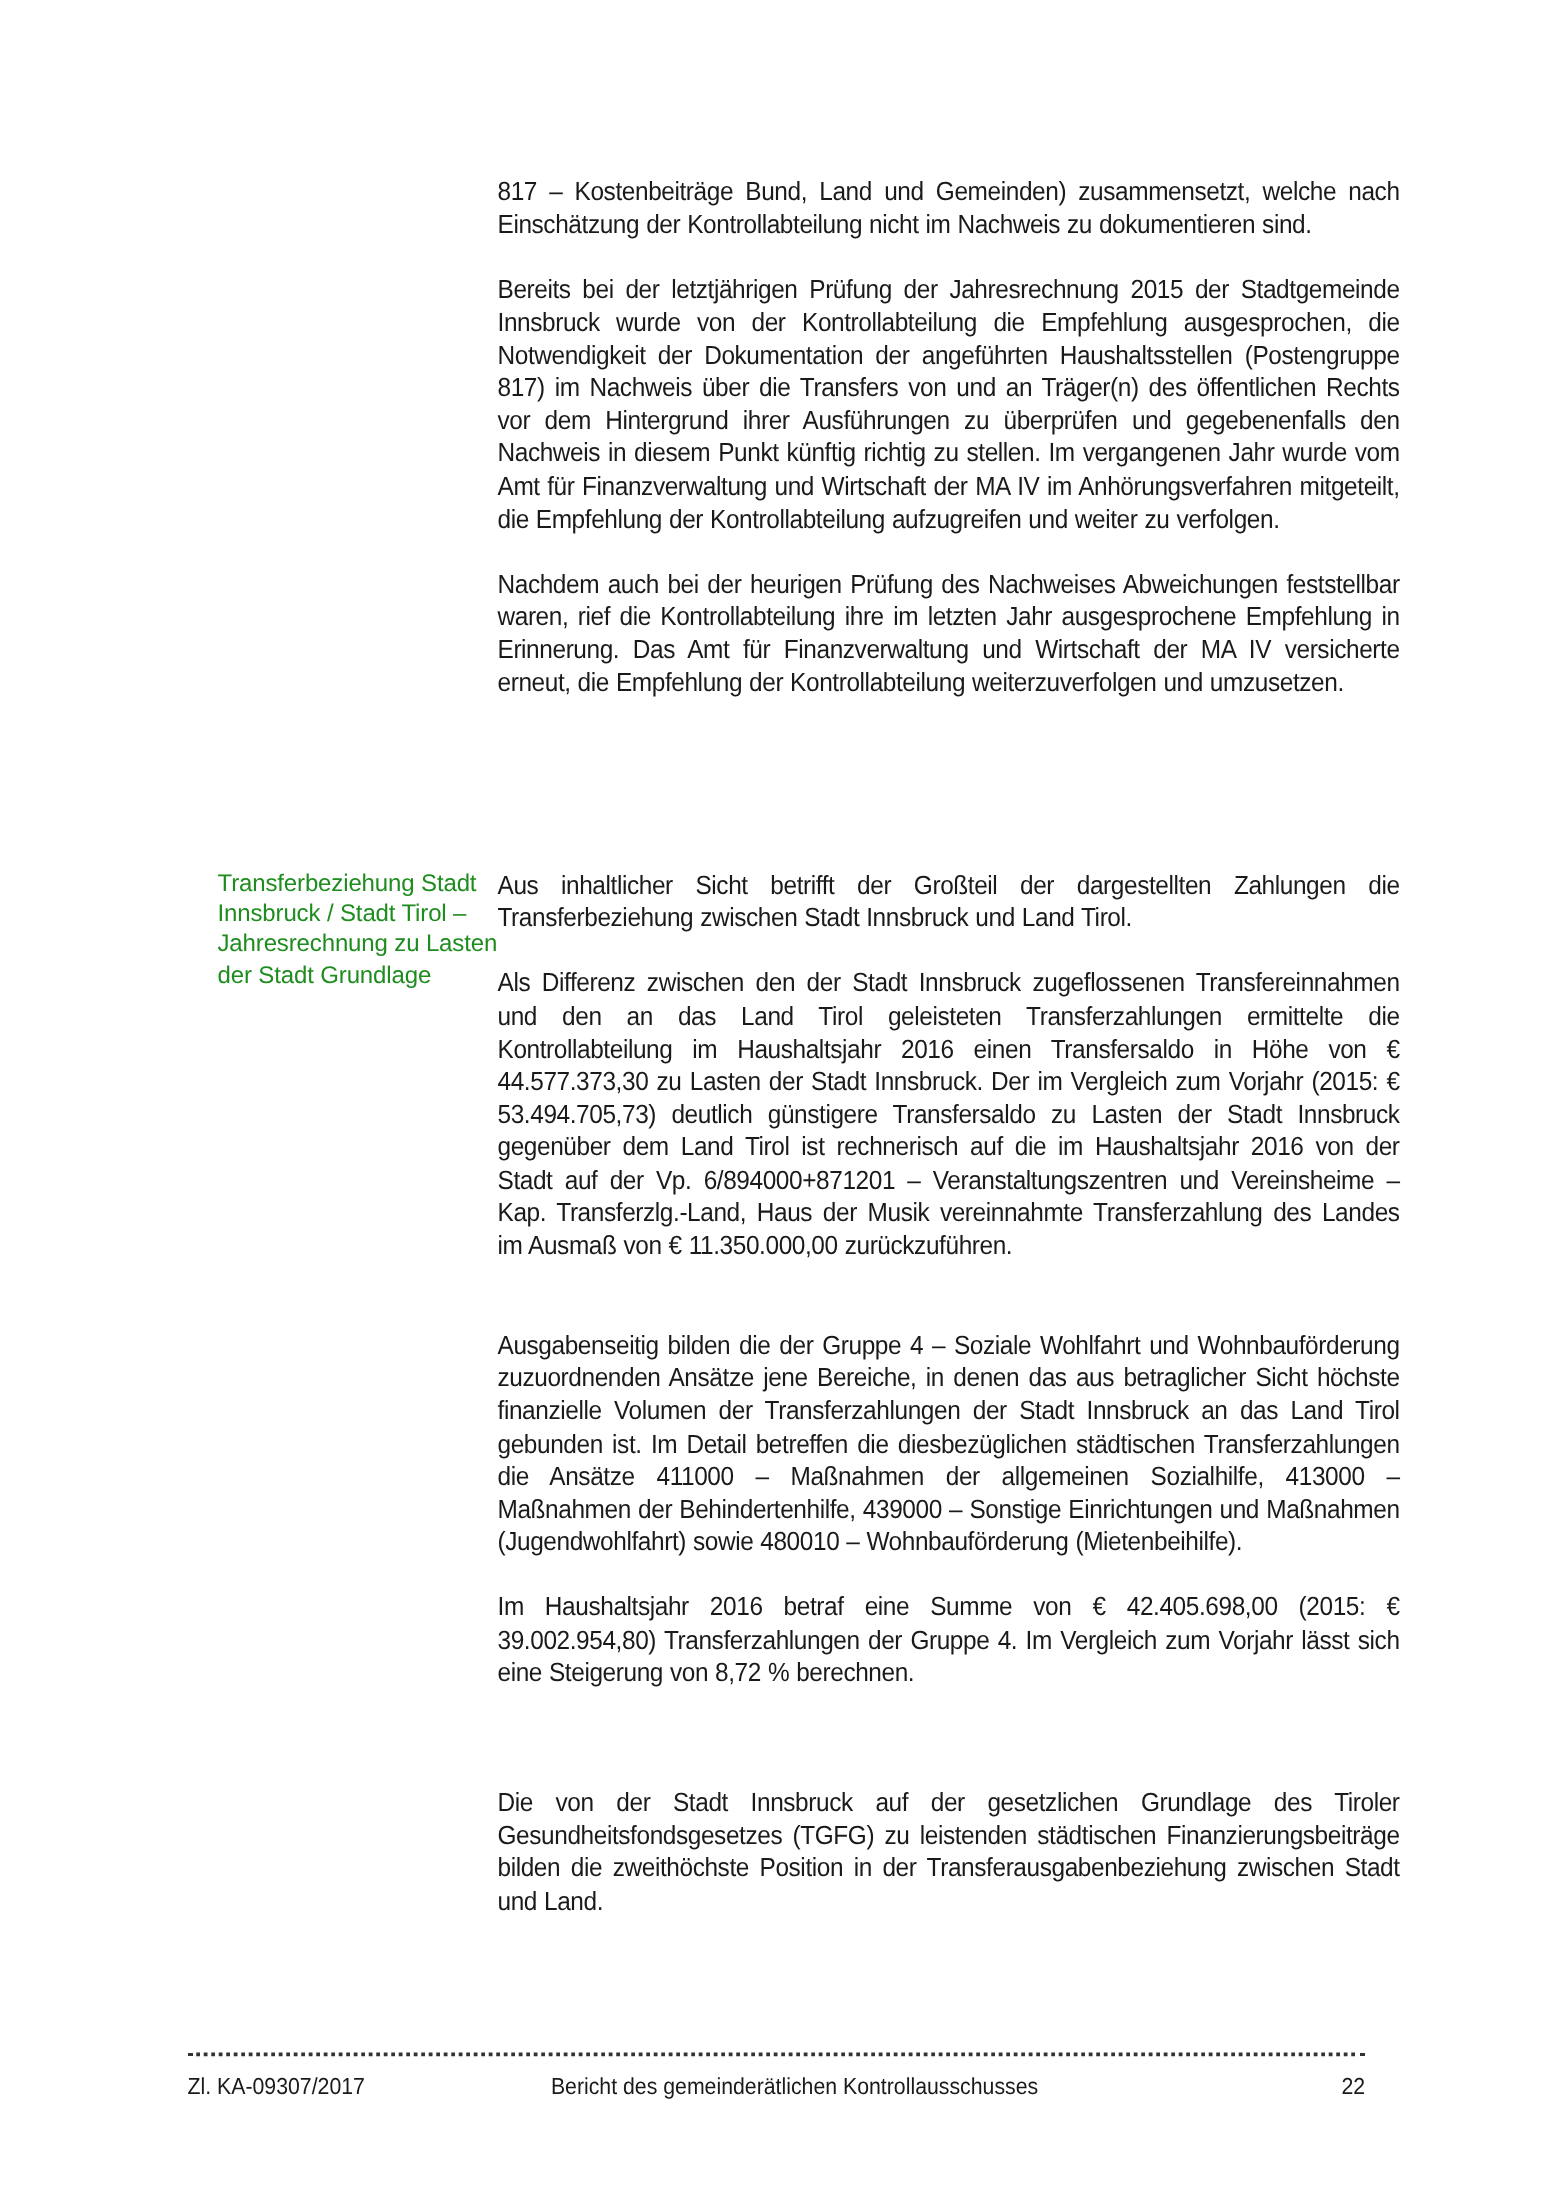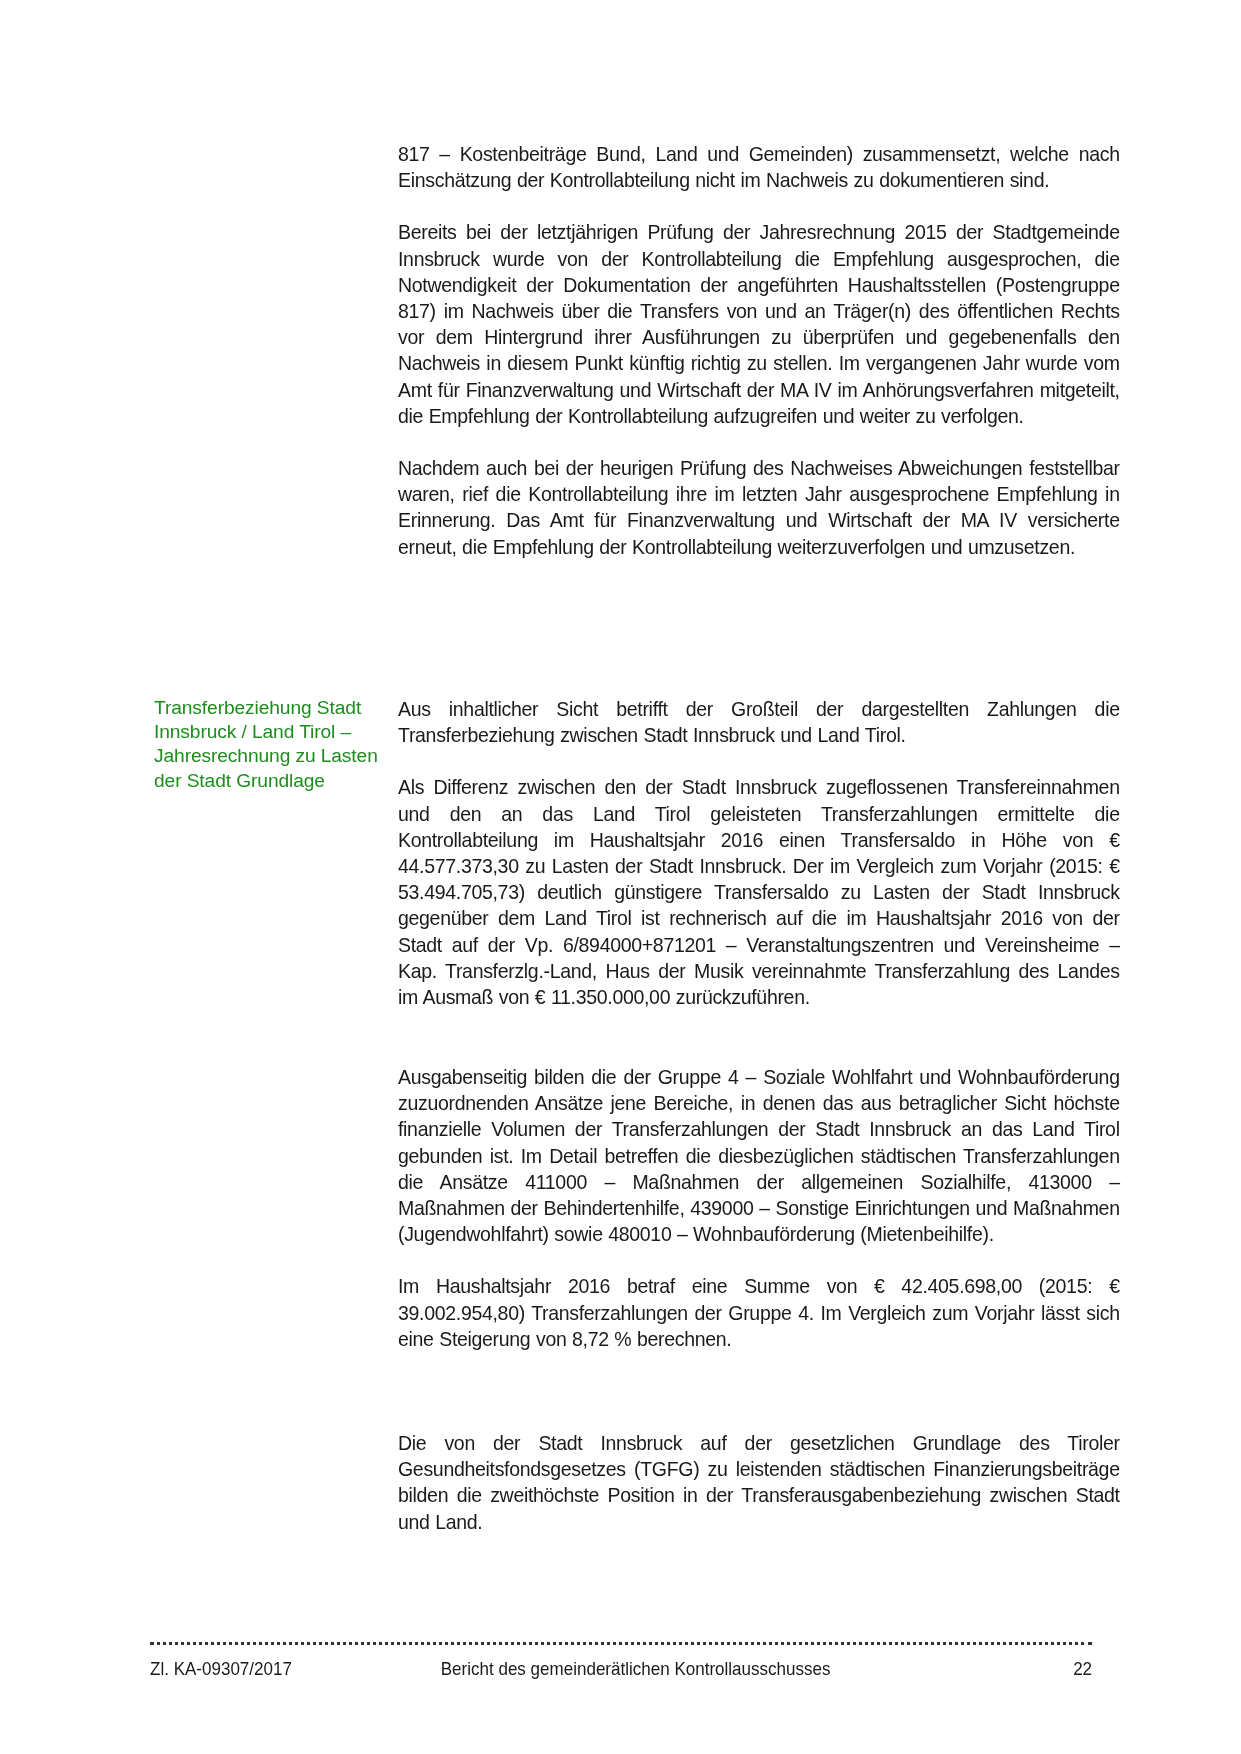--- a/index.html
+++ b/index.html
@@ -5,21 +5,21 @@
   html, body { margin: 0; padding: 0; background: #ffffff; }
   body { width: 1241px; height: 1754px; position: relative; overflow: hidden;
          font-family: "Liberation Sans", sans-serif; color: #1a1a1a; }
   .page { position: absolute; left: 0; top: 0; width: 1087px; height: 1754px; }
   .body-text { position: absolute; left: 398px; width: 722px; font-size: 21px; line-height: 26.2px;
                text-align: justify; hyphens: manual; letter-spacing: -0.35px; word-spacing: 0.5px;
                transform: scaleX(0.93); transform-origin: left top; width: 776px; }
   .body-text p { margin: 0 0 26px 0; }
   .margin-note { position: absolute; left: 154px; width: 245px; color: #1e8c1e; font-size: 19.2px;
                  line-height: 24.2px; letter-spacing: -0.1px; }
-  .margin-note span { display: block; white-space: nowrap; }
+  .margin-note span { display: block; white-space: nowrap; margin-left: 20px; }
   .footer-rule { position: absolute; left: 150px; top: 1642px; width: 942px; height: 0;
                  border-top: 3px dotted #333; }
   .footer { position: absolute; top: 1658px; left: 150px; width: 942px; height: 24px; font-size: 18.5px;
             color: #1a1a1a; transform: scaleX(0.92); transform-origin: left top; width: 1024px; }
   .footer .left { position: absolute; left: 0; top: 0; }
   .footer .center { position: absolute; left: 316px; top: 0; }
   .footer .right { position: absolute; right: 0; top: 0; }
 </style>
 </head>
 <body>
@@ -27,21 +27,21 @@
 <div class="page">
 
   <div class="body-text" style="top:141px;">
     <p>817 – Kostenbeiträge Bund, Land und Gemeinden) zusammensetzt, welche nach Einschätzung der Kontrollabteilung nicht im Nachweis zu dokumentieren sind.</p>
     <p>Bereits bei der letztjährigen Prüfung der Jahresrechnung 2015 der Stadtgemeinde Innsbruck wurde von der Kontrollabteilung die Empfeh­lung ausgesprochen, die Notwendigkeit der Dokumentation der ange­führten Haushaltsstellen (Postengruppe 817) im Nachweis über die Transfers von und an Träger(n) des öffentlichen Rechts vor dem Hin­tergrund ihrer Ausführungen zu überprüfen und gegebenenfalls den Nachweis in diesem Punkt künftig richtig zu stellen. Im vergangenen Jahr wurde vom Amt für Finanzverwaltung und Wirtschaft der MA IV im Anhörungsverfahren mitgeteilt, die Empfehlung der Kontrollabteilung aufzugreifen und weiter zu verfolgen.</p>
     <p>Nachdem auch bei der heurigen Prüfung des Nachweises Abweichun­gen feststellbar waren, rief die Kontrollabteilung ihre im letzten Jahr ausgesprochene Empfehlung in Erinnerung. Das Amt für Finanzverwal­tung und Wirtschaft der MA IV versicherte erneut, die Empfehlung der Kontrollabteilung weiterzuverfolgen und umzusetzen.</p>
   </div>
 
   <div class="margin-note" style="top:696px;">
     <span>Transferbeziehung Stadt</span>
-    <span>Innsbruck / Land Tirol –</span>
+    <span>Innsbruck / Stadt Tirol –</span>
     <span>Jahresrechnung zu Lasten</span>
     <span>der Stadt Grundlage</span>
   </div>
   <div class="body-text" style="top:696px;">
     <p>Aus inhaltlicher Sicht betrifft der Großteil der dargestellten Zahlungen die Transferbeziehung zwischen Stadt Innsbruck und Land Tirol.</p>
     <p>Als Differenz zwischen den der Stadt Innsbruck zugeflossenen Trans­fereinnahmen und den an das Land Tirol geleisteten Transferzahlungen ermittelte die Kontrollabteilung im Haushaltsjahr 2016 einen Transfer­saldo in Höhe von € 44.577.373,30 zu Lasten der Stadt Innsbruck. Der im Vergleich zum Vorjahr (2015: € 53.494.705,73) deutlich günstigere Transfersaldo zu Lasten der Stadt Innsbruck gegenüber dem Land Tirol ist rechnerisch auf die im Haushaltsjahr 2016 von der Stadt auf der Vp. 6/894000+871201 – Veranstaltungszentren und Vereinsheime – Kap. Transferzlg.-Land, Haus der Musik vereinnahmte Transferzahlung des Landes im Ausmaß von € 11.350.000,00 zurückzuführen.</p>
   </div>
 
   <div class="body-text" style="top:1064px;">
     <p>Ausgabenseitig bilden die der Gruppe 4 – Soziale Wohlfahrt und Wohnbauförderung zuzuordnenden Ansätze jene Bereiche, in denen das aus betraglicher Sicht höchste finanzielle Volumen der Transfer­zahlungen der Stadt Innsbruck an das Land Tirol gebunden ist. Im De­tail betreffen die diesbezüglichen städtischen Transferzahlungen die Ansätze 411000 – Maßnahmen der allgemeinen Sozialhilfe, 413000 – Maßnahmen der Behindertenhilfe, 439000 – Sonstige Einrichtungen und Maßnahmen (Jugendwohlfahrt) sowie 480010 – Wohnbauförde­rung (Mietenbeihilfe).</p>

